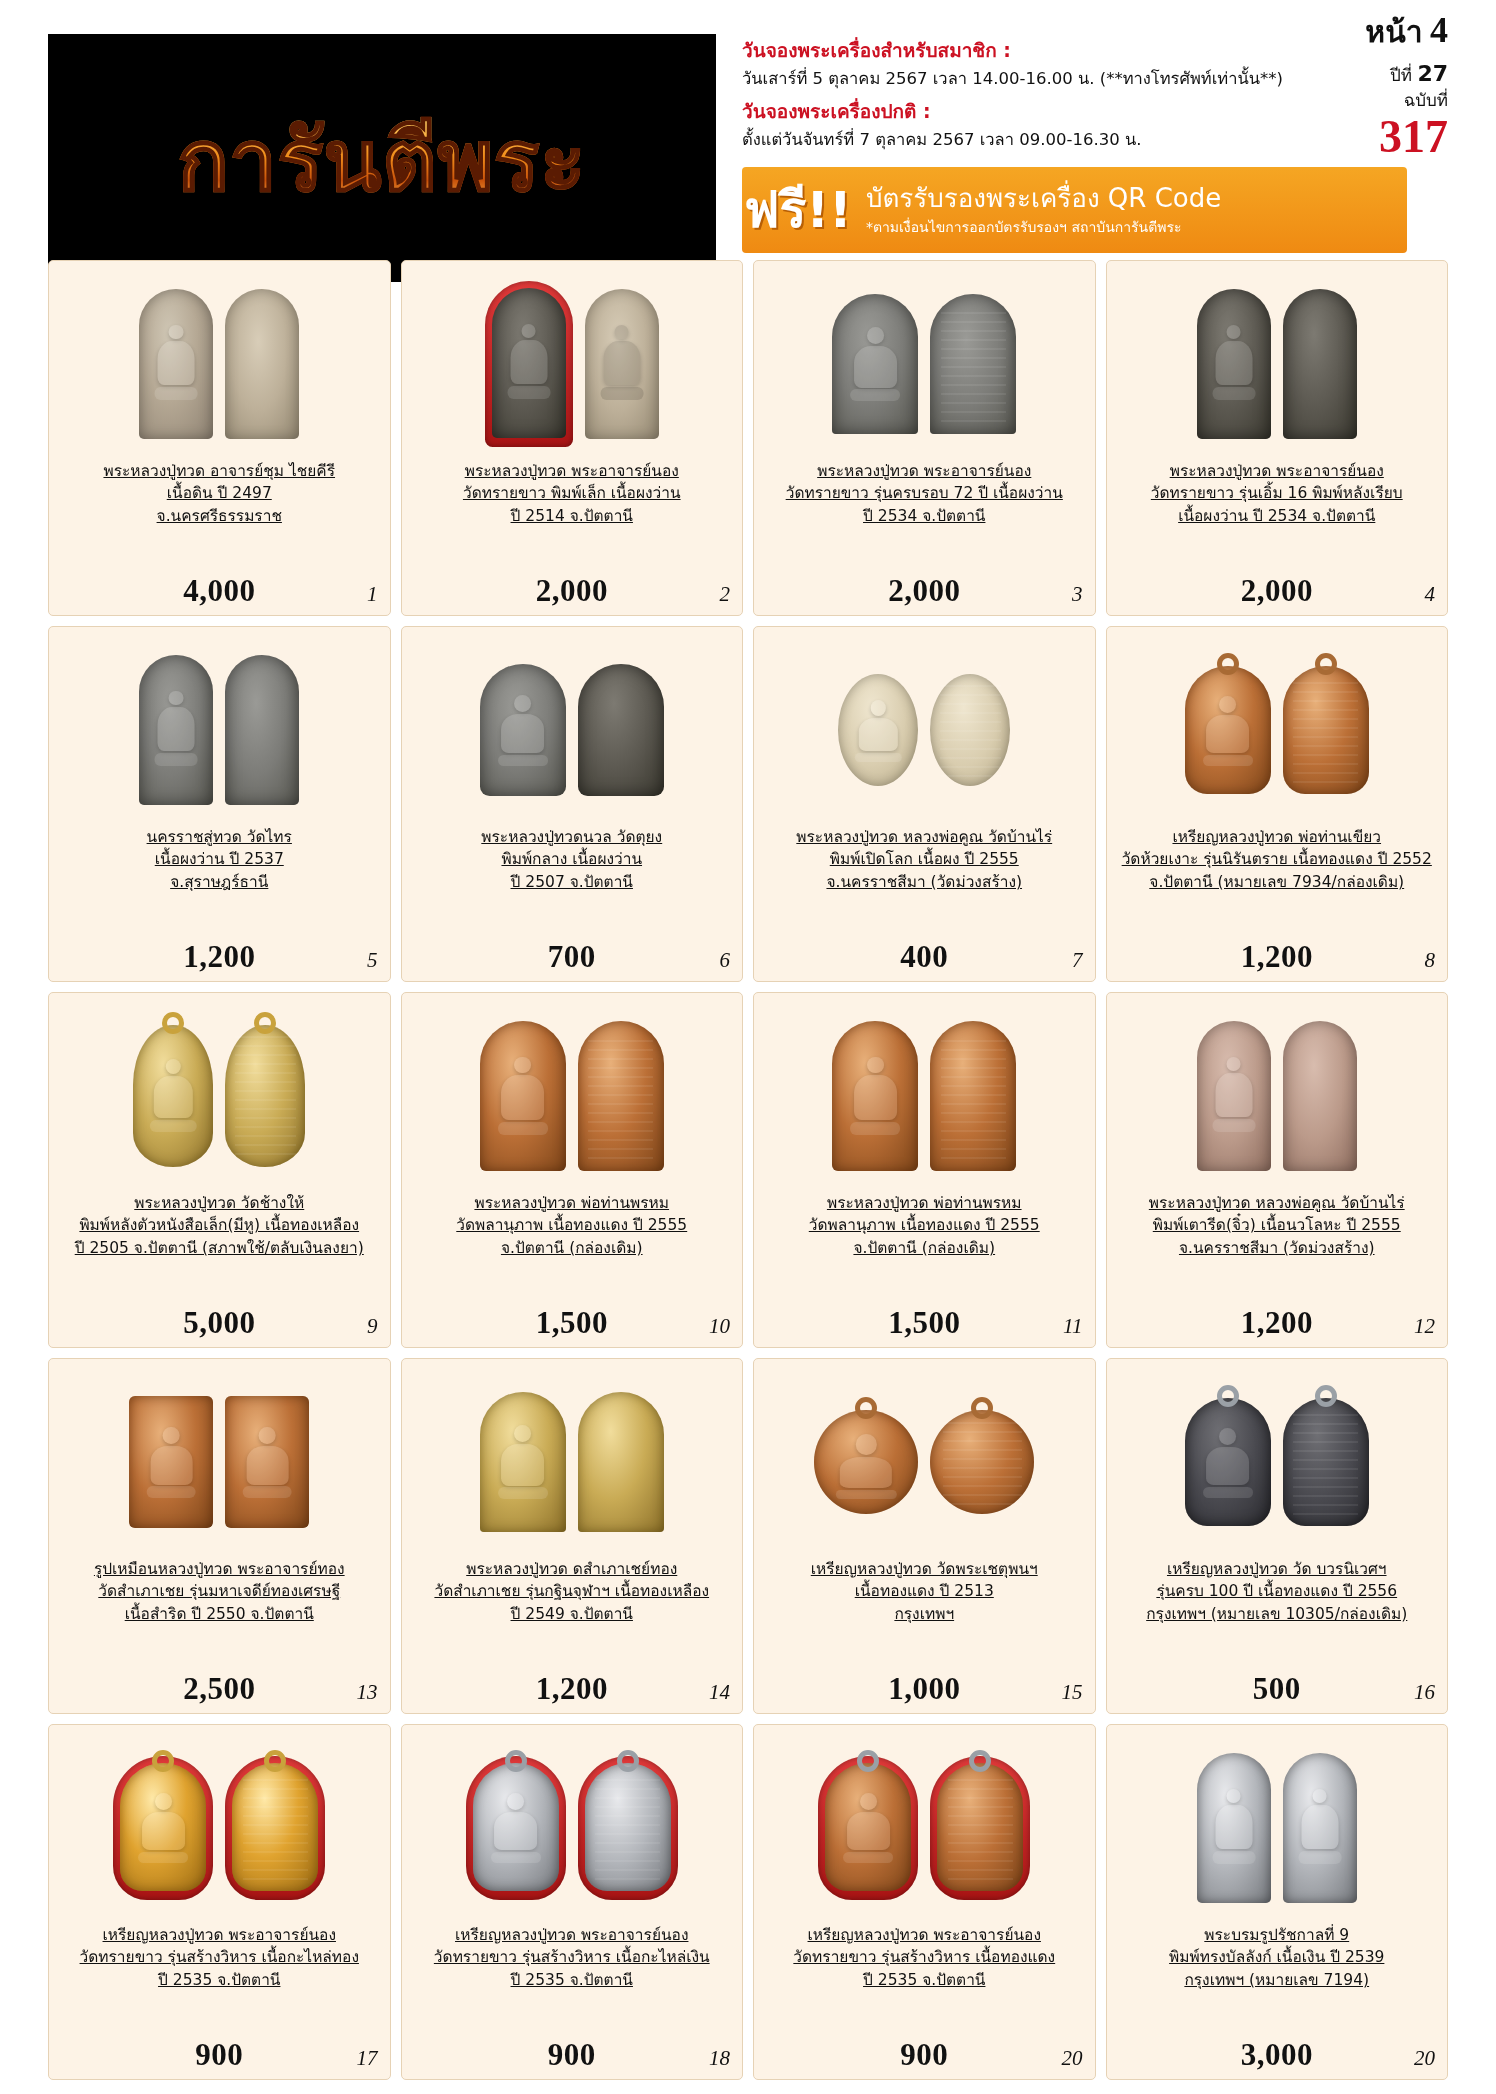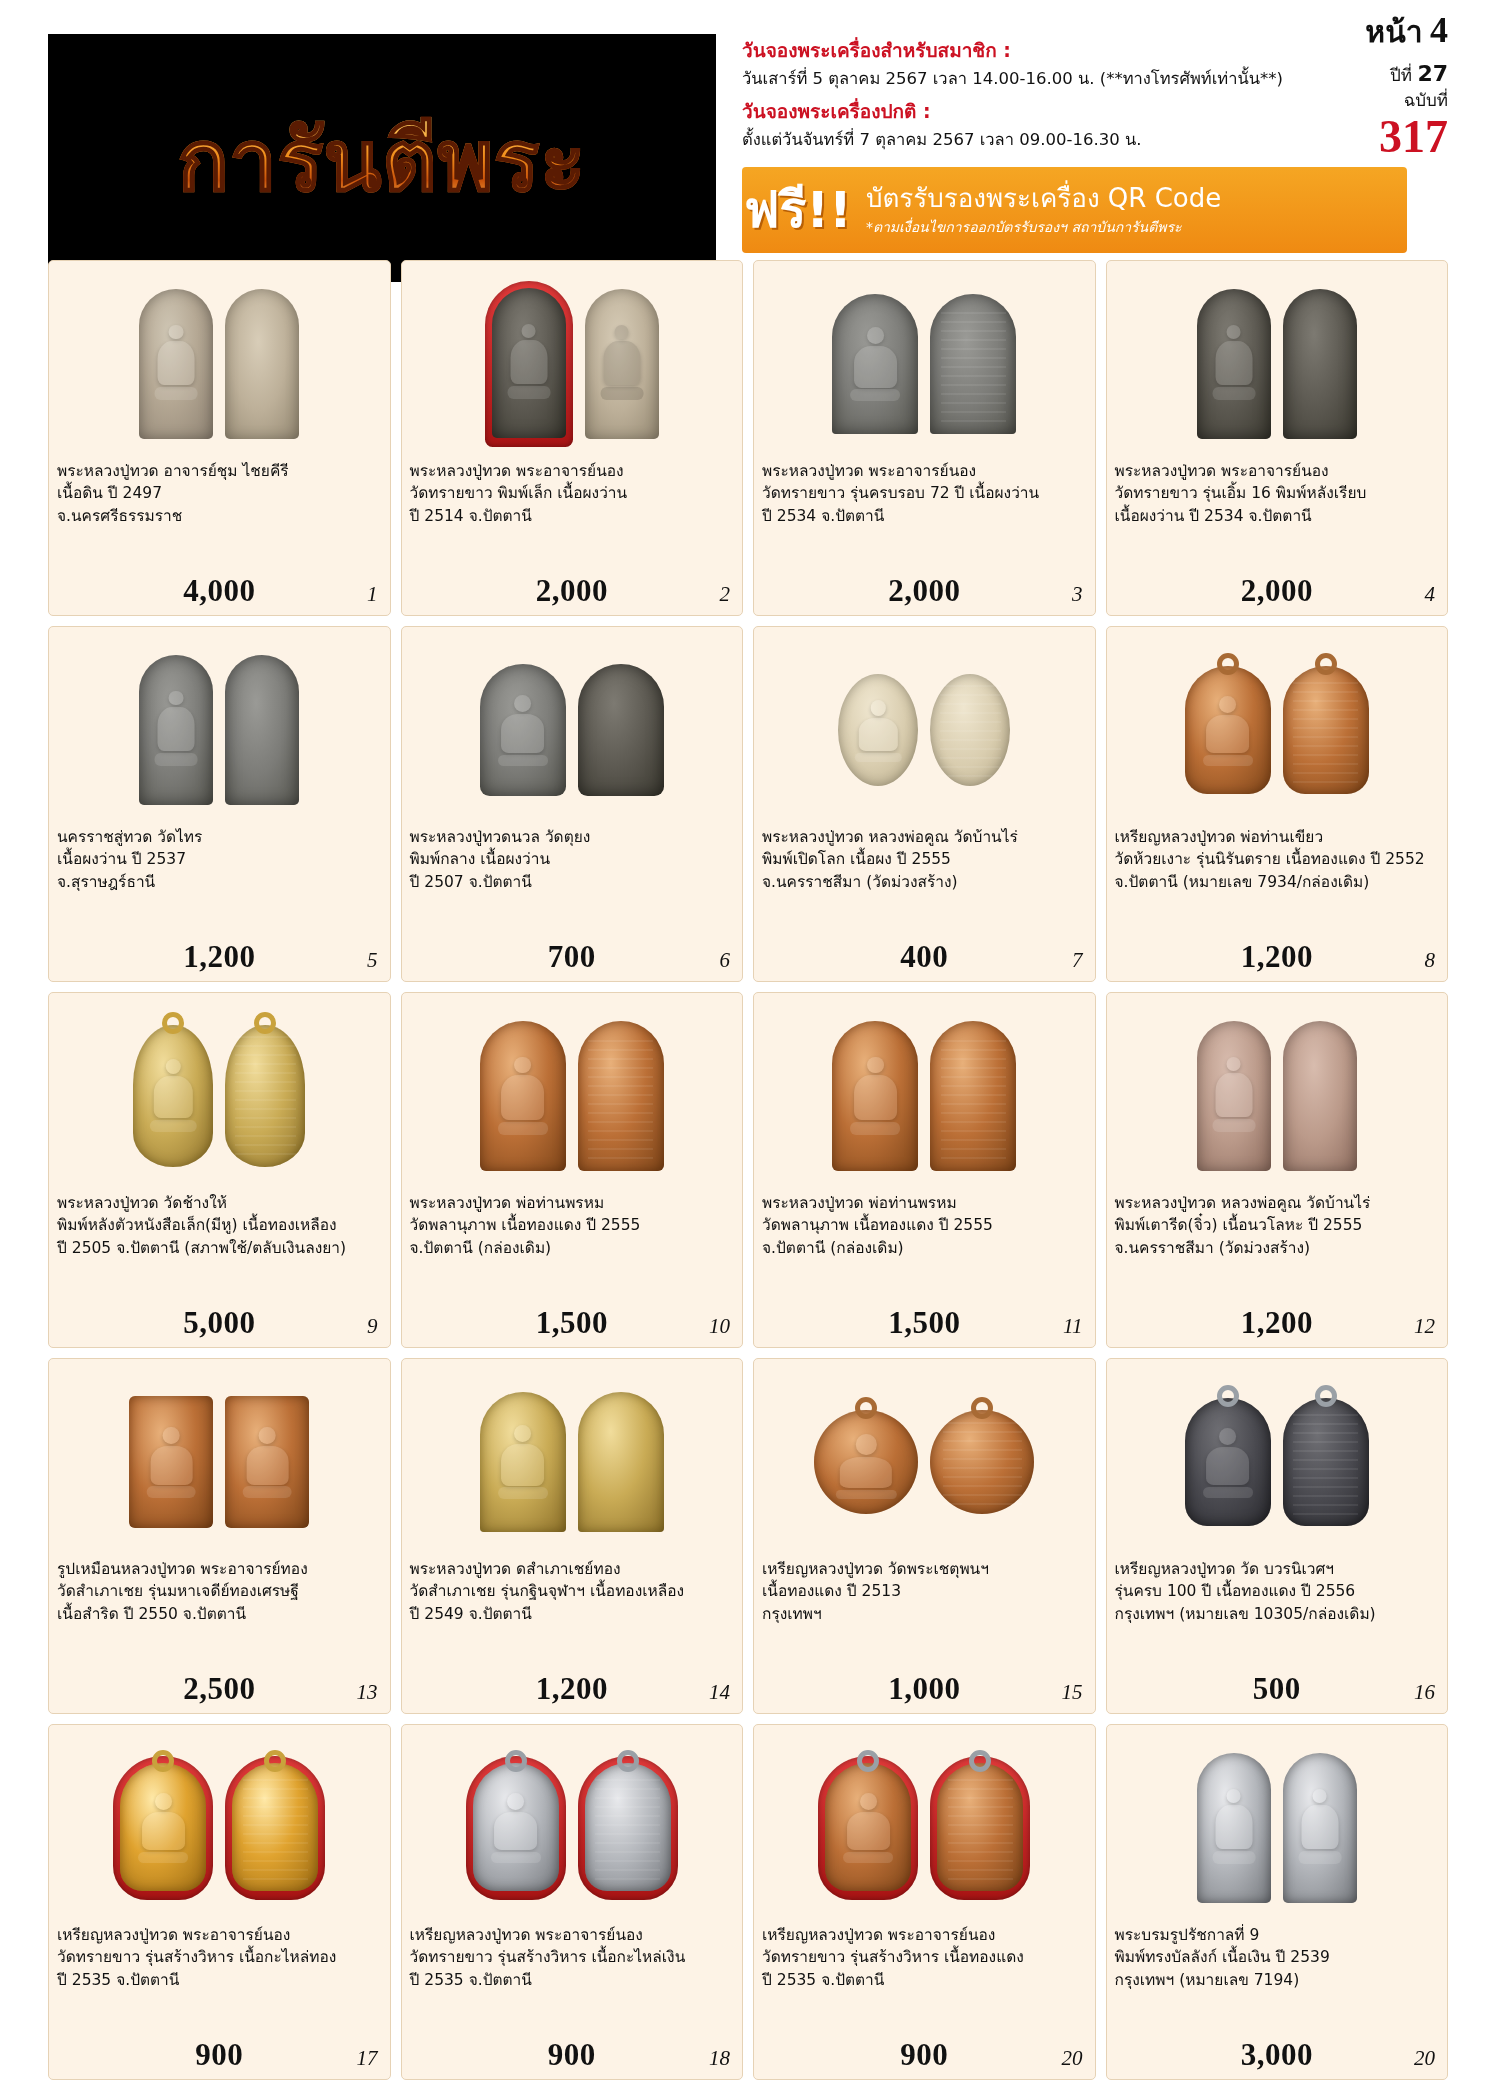--- a/index.html
+++ b/index.html
@@ -146,21 +146,20 @@
     color: #fff;
     line-height: 1.2;
     white-space: nowrap;
   }
   .free-text-sub {
     font-size: 14px;
     color: #fff;
     line-height: 1.3;
     margin-top: 4px;
     white-space: nowrap;
-    font-style: italic;
   }
 
   
   .grid {
     display: grid;
     grid-template-columns: repeat(4, 1fr);
     gap: 10px;
     margin-top: 10px;
   }
   .card {
@@ -175,26 +174,27 @@
   }
   .imgzone {
     height: 185px;
     display: flex;
     align-items: center;
     justify-content: center;
     gap: 12px;
     padding-top: 4px;
   }
   .desc {
-    text-align: left;
+    text-align: center;
     font-size: 15.5px;
     line-height: 1.45;
     color: #111;
     margin-top: 6px;
     flex: 1;
+    text-decoration: underline;
   }
   .pricerow {
     display: flex;
     align-items: flex-end;
     justify-content: center;
     position: relative;
     height: 40px;
   }
   .price {
     font-family: "Liberation Serif", serif;

